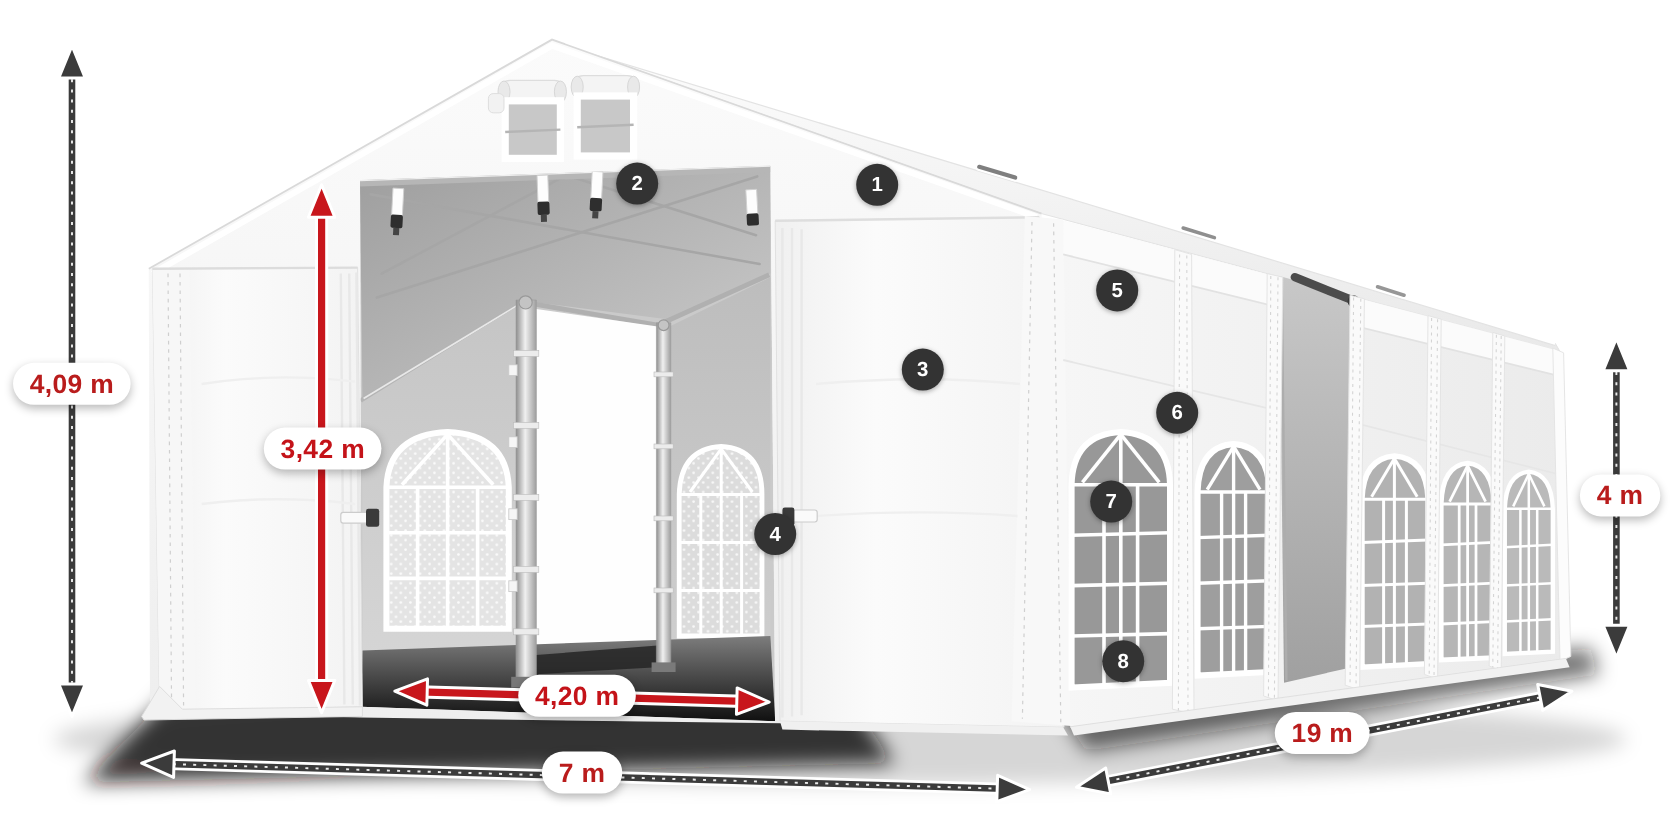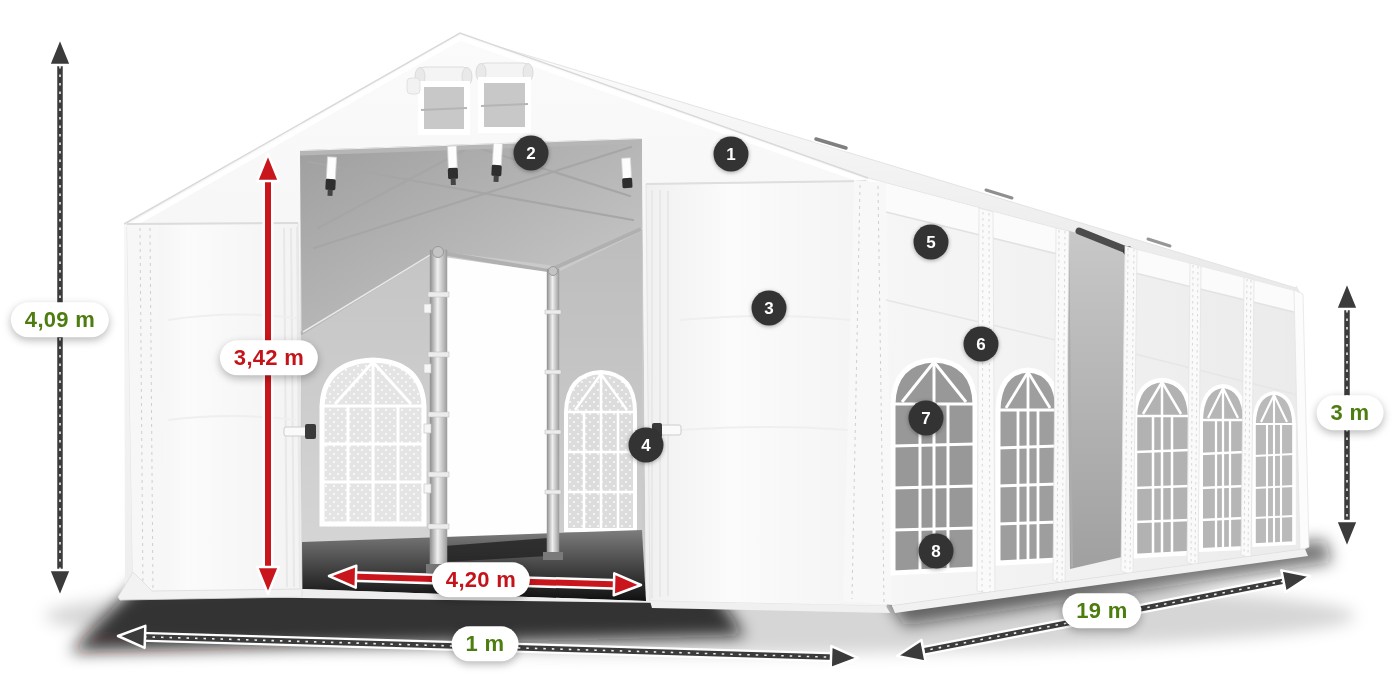--- a/index.html
+++ b/index.html
@@ -2,21 +2,21 @@
 <html><head>
 <meta charset="utf-8">
 <style>
   html,body{margin:0;padding:0;background:#fff;}
   .stage{position:relative;width:1400px;height:700px;background:#ffffff;overflow:hidden;
          font-family:"Liberation Sans",sans-serif;}
   .stage svg{position:absolute;left:0;top:0;}
   .pill{position:absolute;transform:translate(-50%,-50%);background:#ffffff;border-radius:22px;
         padding:5px 14px;font-weight:700;font-size:22px;line-height:1.15;white-space:nowrap;
         box-shadow:0 3px 8px rgba(0,0,0,.28);letter-spacing:.3px;z-index:5;}
-  .pill.dark{color:#4d7c0f;text-align:center;}
+  .pill.dark{color:#b91c1c;text-align:center;}
   .pill.red{color:#c41319;}
   .hotspot{position:absolute;transform:translate(-50%,-50%);width:35px;height:35px;border-radius:50%;
            background:#333333;color:#ffffff;font-weight:700;font-size:17px;display:flex;
            align-items:center;justify-content:center;z-index:6;cursor:pointer;
            box-shadow:0 1px 4px rgba(0,0,0,.35);}
 </style>
 </head>
 <body>
 
 <div class="stage">
@@ -436,25 +436,25 @@
       <path d="M1347,306 L1347,524" stroke="#ffffff" stroke-width="10"></path>
       <path d="M1347,306 L1347,524" stroke="#3b3b3b" stroke-width="5.5"></path>
       <path d="M1347,310 L1347,520" stroke="#ffffff" stroke-width="1.6" stroke-dasharray="2.5,6" opacity="0.9"></path>
       <use href="#aHead" transform="translate(1347,282) rotate(-90)" fill="#3b3b3b" stroke="#ffffff" stroke-width="2.5" stroke-linejoin="round"></use>
       <use href="#aHead" transform="translate(1347,548) rotate(90)" fill="#3b3b3b" stroke="#ffffff" stroke-width="2.5" stroke-linejoin="round"></use>
     </g>
   </g>
 </svg>
 
 <div class="pill dark" style="left:60px;top:320px">4,09 m</div>
-<div class="pill red" style="left:269px;top:358px">3,42 m</div>
+<div class="pill red" style="left:269px;top:374px">3,42 m</div>
 <div class="pill red" style="left:481px;top:580px">4,20 m</div>
-<div class="pill dark" style="left:485px;top:644px">1 m</div>
+<div class="pill dark" style="left:485px;top:644px">7 m</div>
 <div class="pill dark" style="left:1102px;top:611px">19 m</div>
-<div class="pill dark" style="left:1350px;top:413px">3 m</div>
+<div class="pill dark" style="left:1350px;top:413px">4 m</div>
 
 <div class="hotspot" style="left:731px;top:154px">1</div>
 <div class="hotspot" style="left:531px;top:153px">2</div>
 <div class="hotspot" style="left:769px;top:308px">3</div>
 <div class="hotspot" style="left:646px;top:445px">4</div>
 <div class="hotspot" style="left:931px;top:242px">5</div>
 <div class="hotspot" style="left:981px;top:344px">6</div>
 <div class="hotspot" style="left:926px;top:418px">7</div>
 <div class="hotspot" style="left:936px;top:551px">8</div>
 

